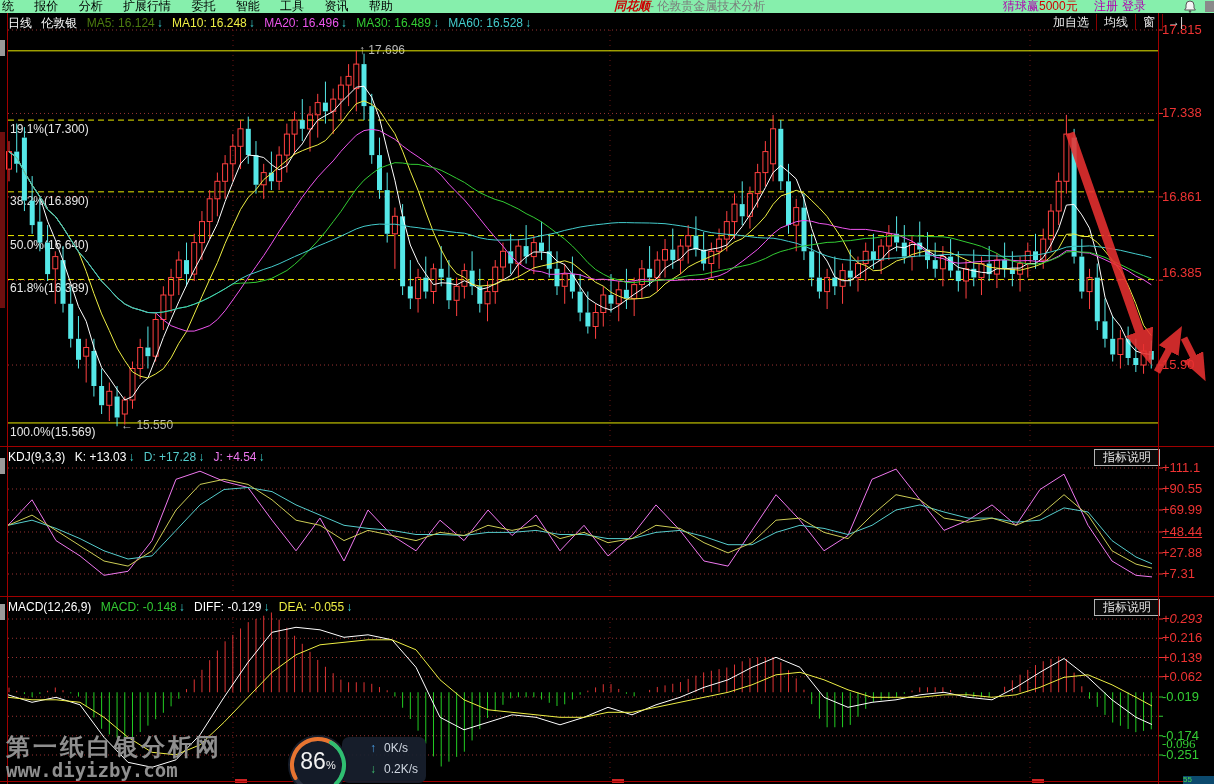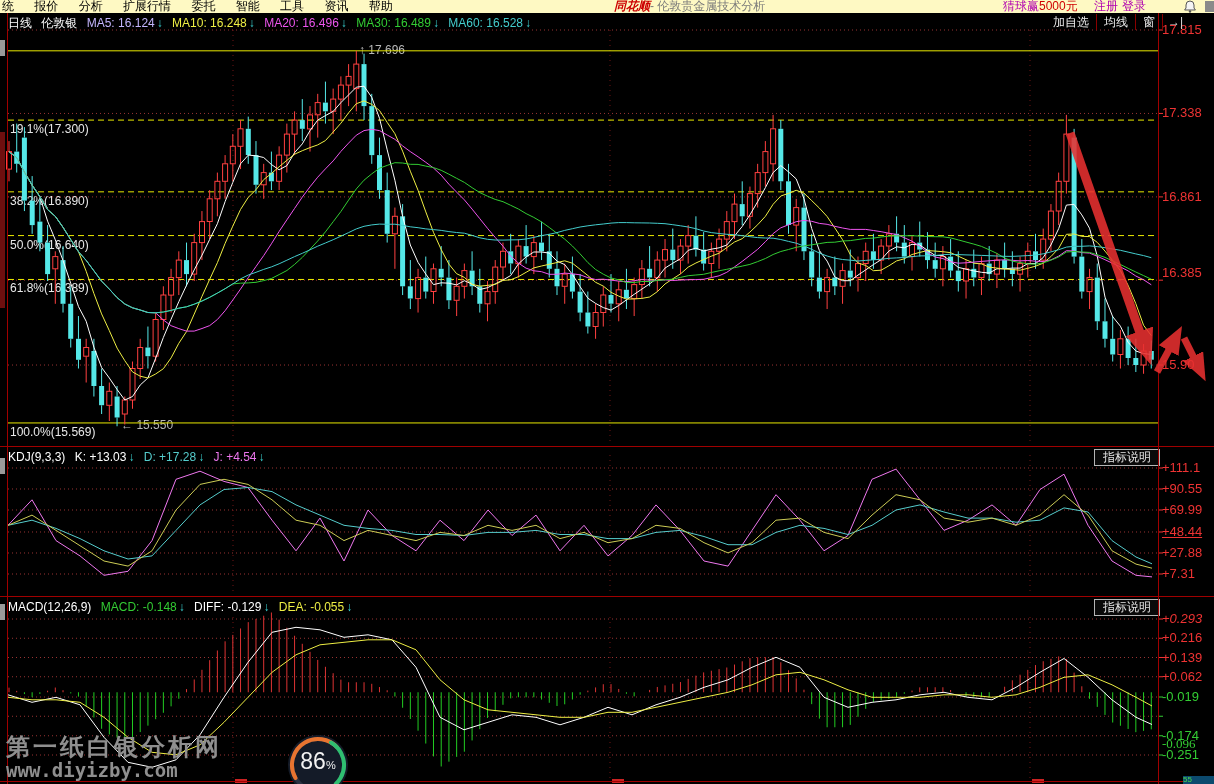--- a/index.html
+++ b/index.html
@@ -1,35 +1,35 @@
 <!DOCTYPE html>
 <html><head>
 <meta charset="utf-8">
 <style>
   html,body{margin:0;padding:0;background:#000;}
   #stage{position:relative;width:1214px;height:784px;background:#000;overflow:hidden;
          font-family:"Liberation Sans",sans-serif;}
   
-  #menubar{position:absolute;left:0;top:0;width:1214px;height:13px;background:#fef9c3;
+  #menubar{position:absolute;left:0;top:0;width:1214px;height:13px;background:#86efac;
            font-size:12px;line-height:13px;color:#000;white-space:nowrap;}
   .menu-item{display:inline-block;margin-right:17px;cursor:default;}
   .menu-item:first-child{margin-left:2px;}
   #logo{position:absolute;left:592px;top:0;color:#c00;font-weight:bold;font-style:italic;font-size:12px;margin-left:22px;}
   #app-title{position:absolute;left:650px;top:0;color:#7a7a7a;font-size:12px;}
   #promo{position:absolute;left:1003px;top:0;color:#b000b0;font-size:12px;}
   #promo b{color:#d00000;font-weight:normal;}
   #reg{position:absolute;left:1094px;top:0;color:#b000b0;font-size:12px;}
   #login{position:absolute;left:1122px;top:0;color:#b000b0;font-size:12px;}
   #bell{position:absolute;left:1183px;top:0;}
   #icon2{position:absolute;left:1205px;top:1px;width:9px;height:11px;background:#8a8a8a;}
   
   #chart-header{position:absolute;left:8px;top:15px;font-size:12px;color:#fff;white-space:nowrap;}
   #chart-header span{margin-right:6px;}
   .arrow-dn{color:#3ad4d4;margin-left:-4px;}
-  .c-ma5{color:#c4b5fd}.c-ma10{color:#eeee44}.c-ma20{color:#ee55ee}.c-ma30{color:#33cc33}.c-ma60{color:#44cccc}
+  .c-ma5{color:#4d7c0f}.c-ma10{color:#eeee44}.c-ma20{color:#ee55ee}.c-ma30{color:#33cc33}.c-ma60{color:#44cccc}
   #header-buttons{position:absolute;left:1046px;top:14px;height:16px;color:#eee;font-size:12px;
                   display:flex;align-items:center;}
   #header-buttons .hbtn{padding:0 7px;border-right:1px solid #8a0000;line-height:16px;cursor:default;}
   #header-buttons .hicon{padding:0 5px;color:#ddd;}
   
   .tick-label{position:absolute;left:1162px;color:#ee3333;font-size:13px;line-height:14px;}
   .tick-label.neg{color:#33cc33;}
   .fib-label{position:absolute;color:#e8e8e8;font-size:12px;}
   .annot{position:absolute;color:#b8b8b8;font-size:12px;}
   
@@ -806,20 +806,24 @@
   <div class="hline chrome" style="left:0;top:781px;width:1214px;"></div>
   <div id="left-maroon" class="chrome"></div>
   <div class="grip chrome" style="top:40px;"></div>
   <div class="grip chrome" style="top:458px;"></div>
   <div class="grip chrome" style="top:604px;"></div>
   <div id="corner-box">55</div>
 
   <div id="wm1">第一纸白银分析网</div>
   <div id="wm2">www.diyizby.com</div>
 
+  <div id="net-panel">
+    <div class="net-row" style="top:4px;left:28px;"><span class="net-up-arrow">↑</span><span>0K/s</span></div>
+    <div class="net-row" style="top:25px;left:28px;"><span class="net-dn-arrow">↓</span><span>0.2K/s</span></div>
+  </div>
   <svg id="gauge" width="68" height="56">
     <circle cx="34" cy="37" r="30" fill="#141b28"></circle>
     <circle cx="34" cy="37" r="26" fill="none" stroke="#2a3242" stroke-width="4"></circle>
     <circle cx="34" cy="37" r="26" fill="none" stroke="#e87430" stroke-width="4" stroke-dasharray="75 88" transform="rotate(150 34 37)" stroke-linecap="round"></circle>
     <circle cx="34" cy="37" r="26" fill="none" stroke="#2fbf71" stroke-width="4" stroke-dasharray="48 115" transform="rotate(300 34 37)" stroke-linecap="round"></circle>
   </svg>
   <div id="gauge-num"><span>86</span><small>%</small></div>
 
 <span class="tick-label" style="top: 23px;">17.815</span>
     <span class="tick-label" style="top: 106.451px;">17.338</span>

